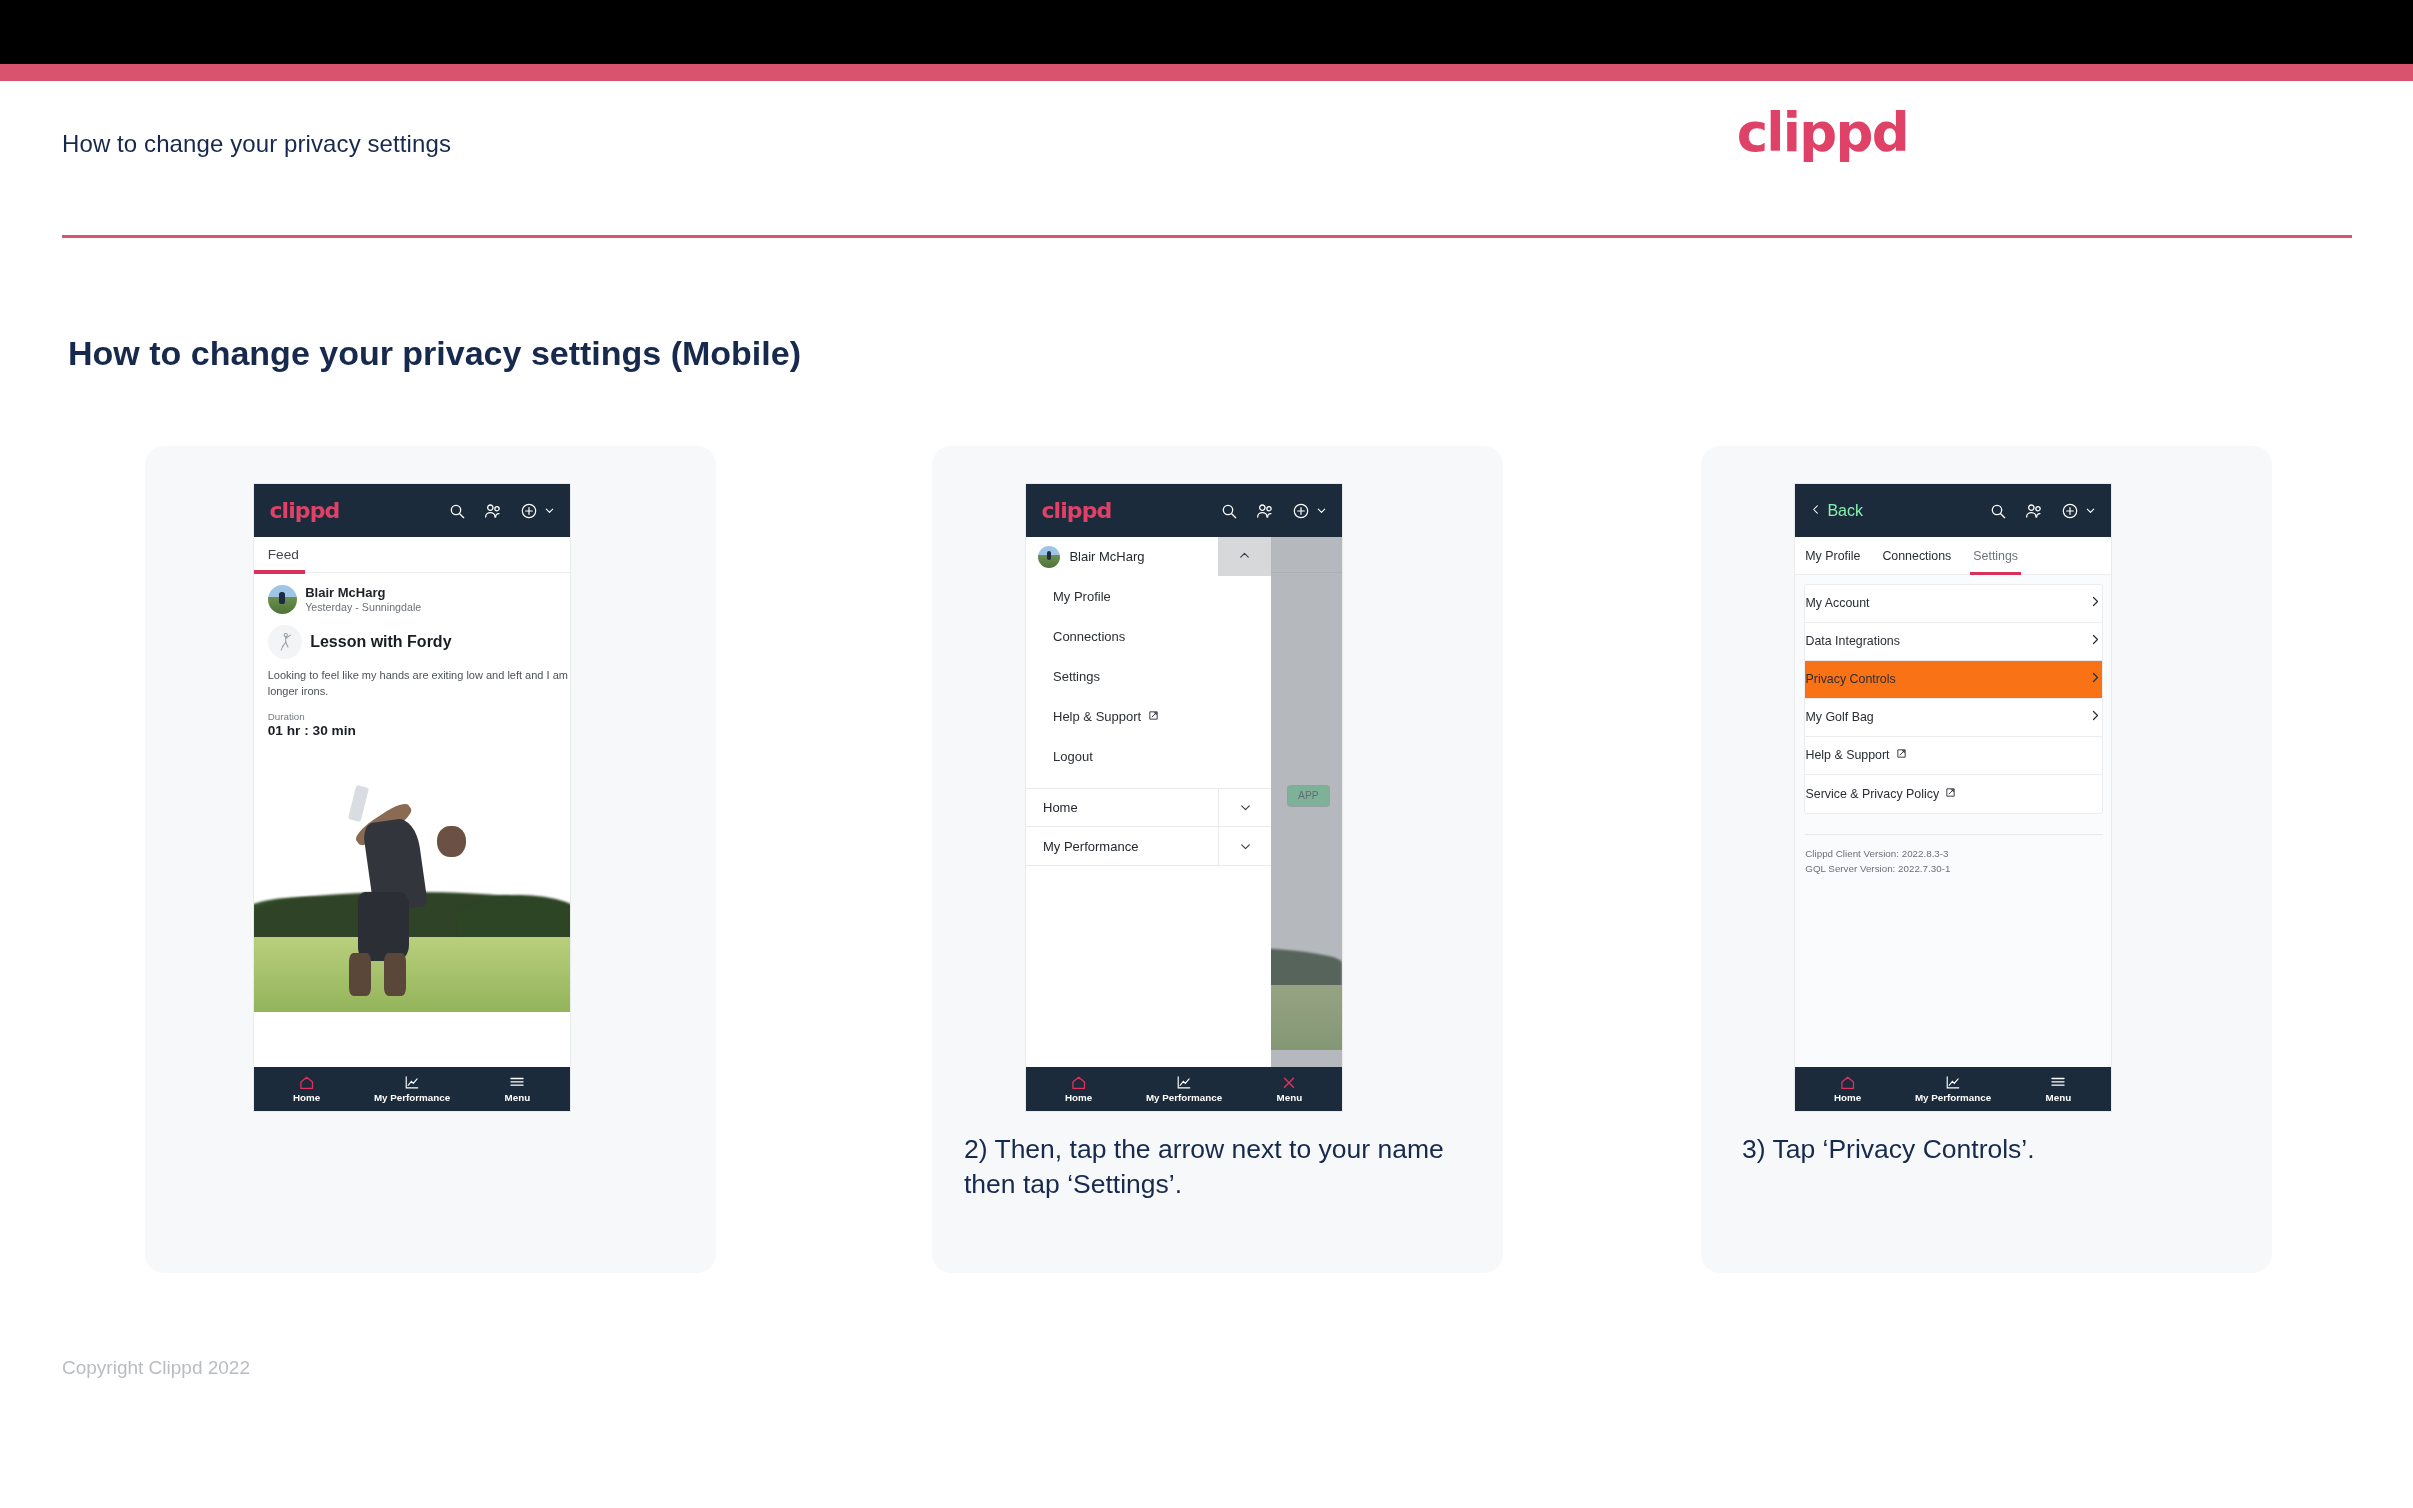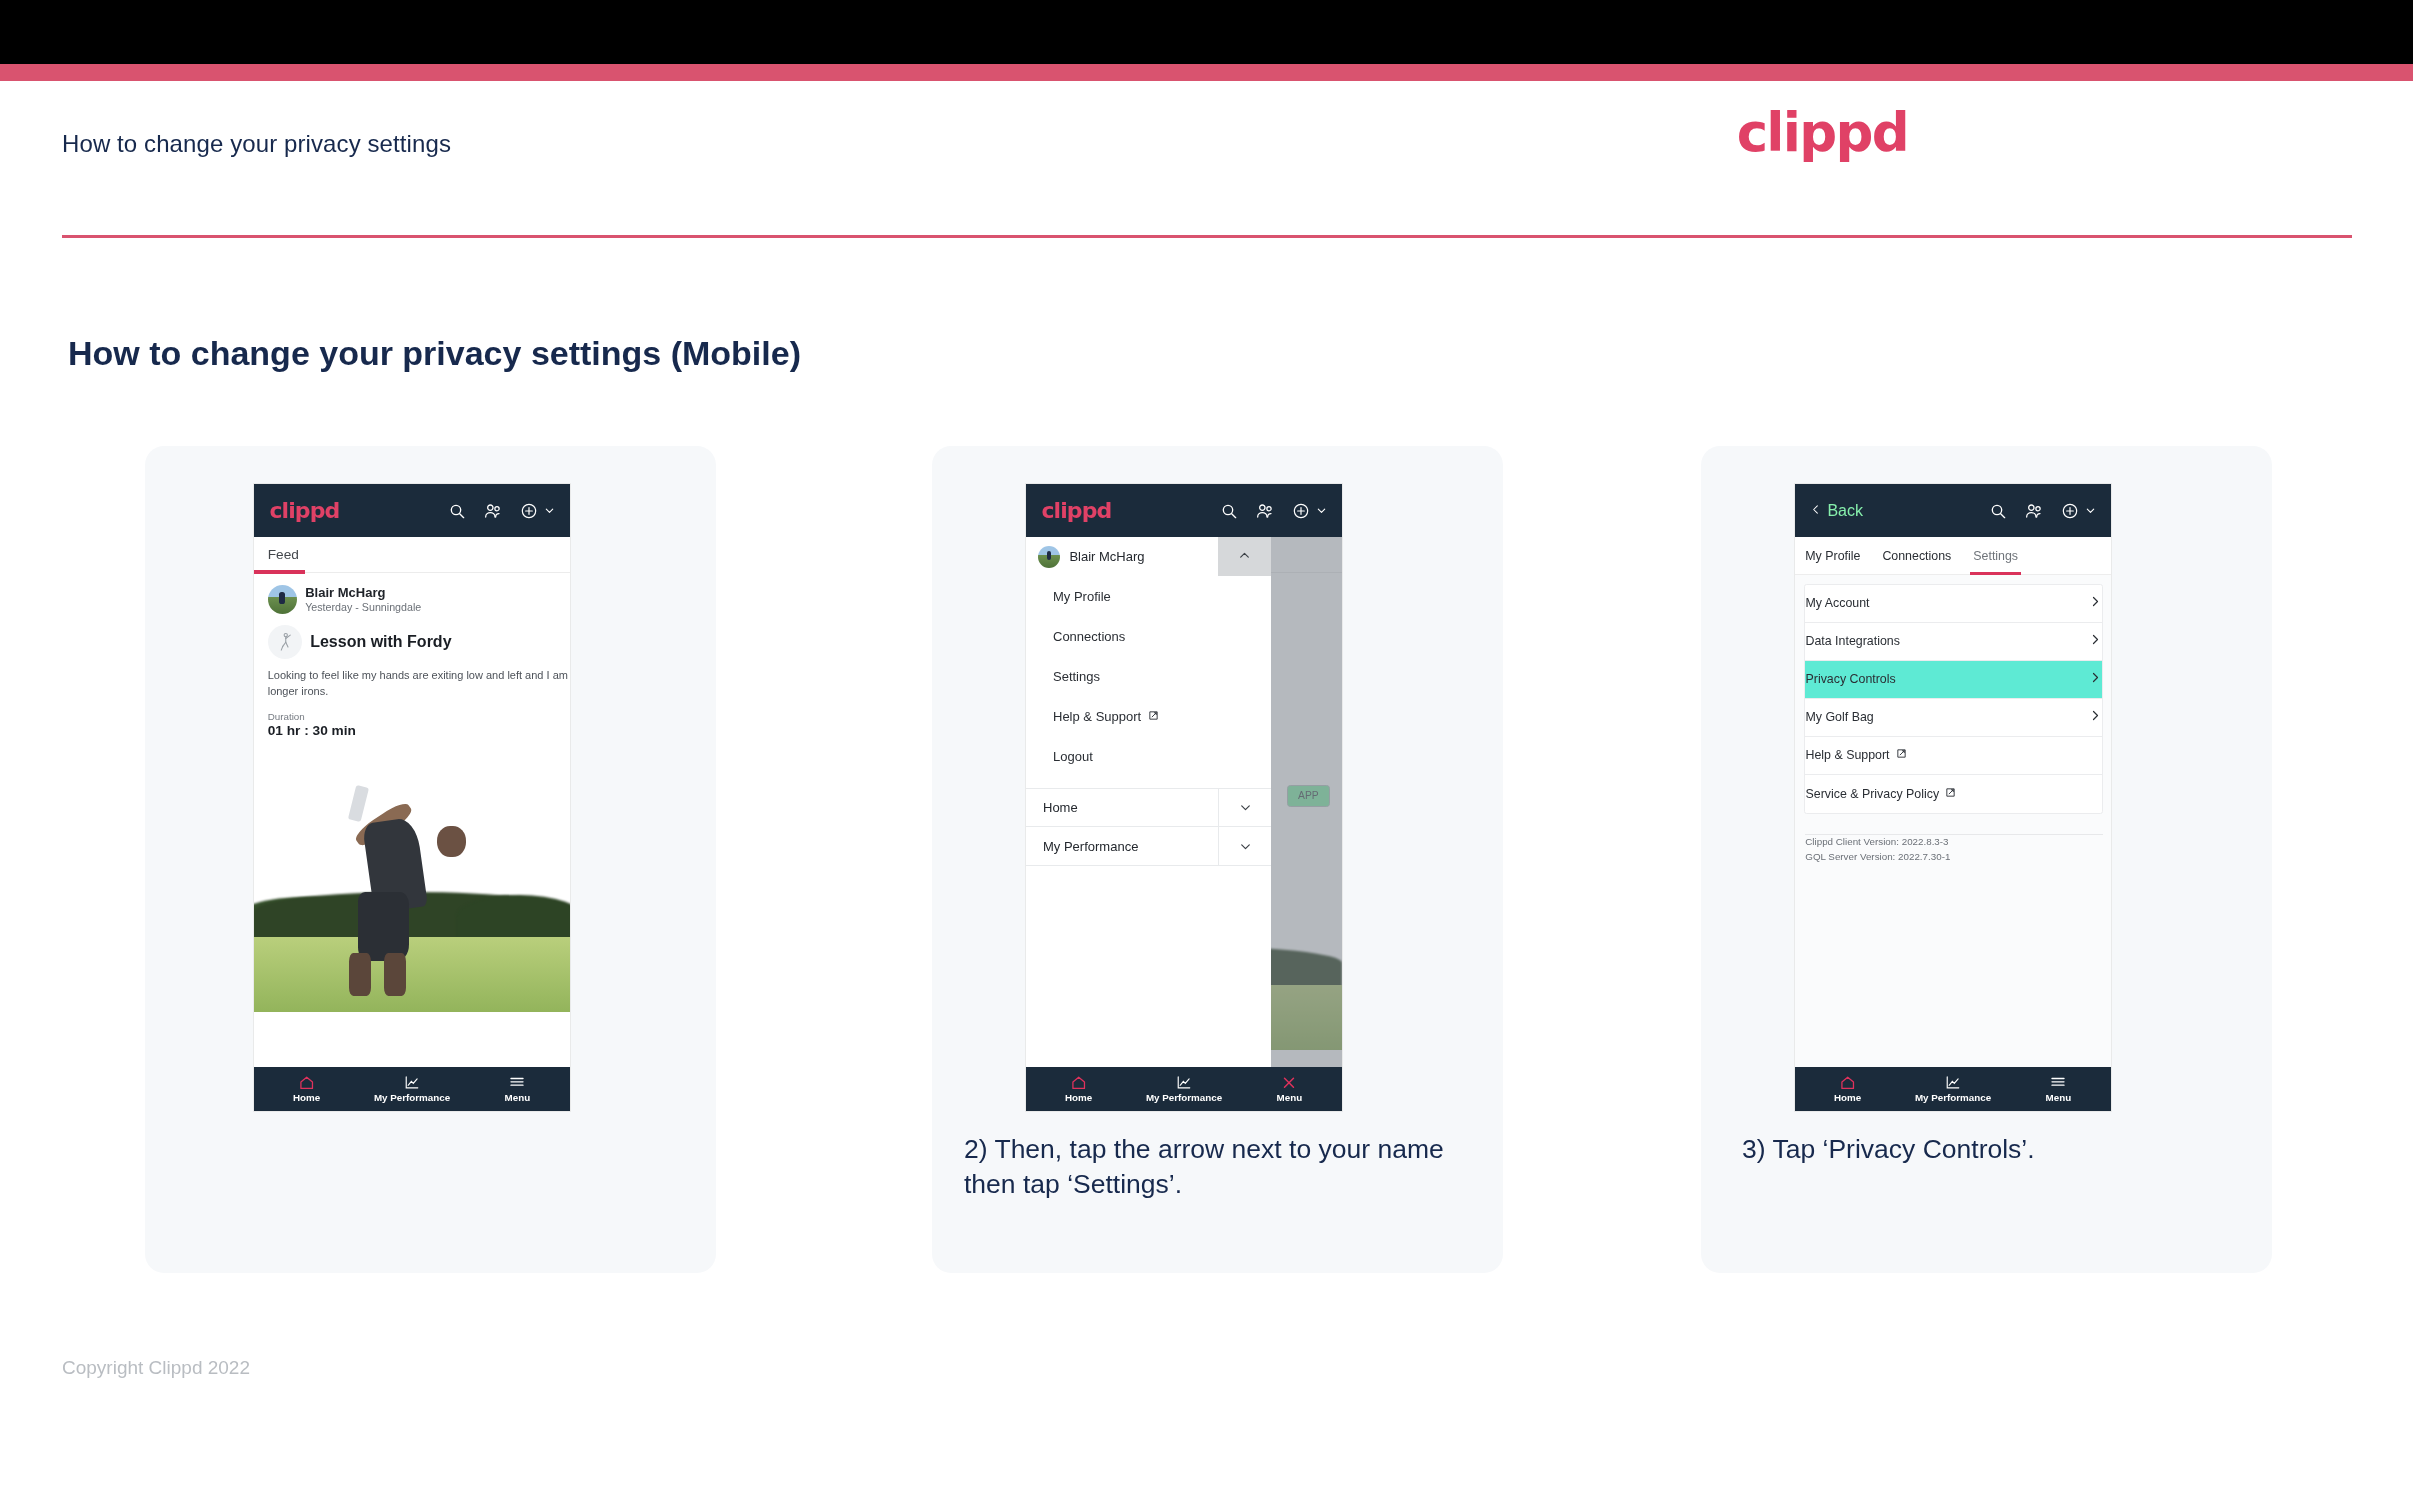--- a/index.html
+++ b/index.html
@@ -410,25 +410,26 @@
     height: 38px;
     display: flex; align-items: center;
     padding: 0 1px;
     font-size: 12.4px;
     color: #2a2e34;
     border-bottom: 0.9px solid #ebecee;
     gap: 6px;
     position: relative;
   }
   .srow:last-child { border-bottom: none; }
-  .srow.highlight { background: #5eead4; }
+  .srow.highlight { background: #f97316; }
   .srow .arrow { margin-left: auto; }
   .versions {
     margin: 20.5px 8.5px 0 10.3px;
     border-top: 0.9px solid #e7e8ea;
+    padding-top: 12px;
     font-size: 9.8px;
     color: #6b7077;
     line-height: 1.5;
   }
 
   
   .caption {
     position: absolute;
     font-size: 26.5px;
     color: #17294d;

